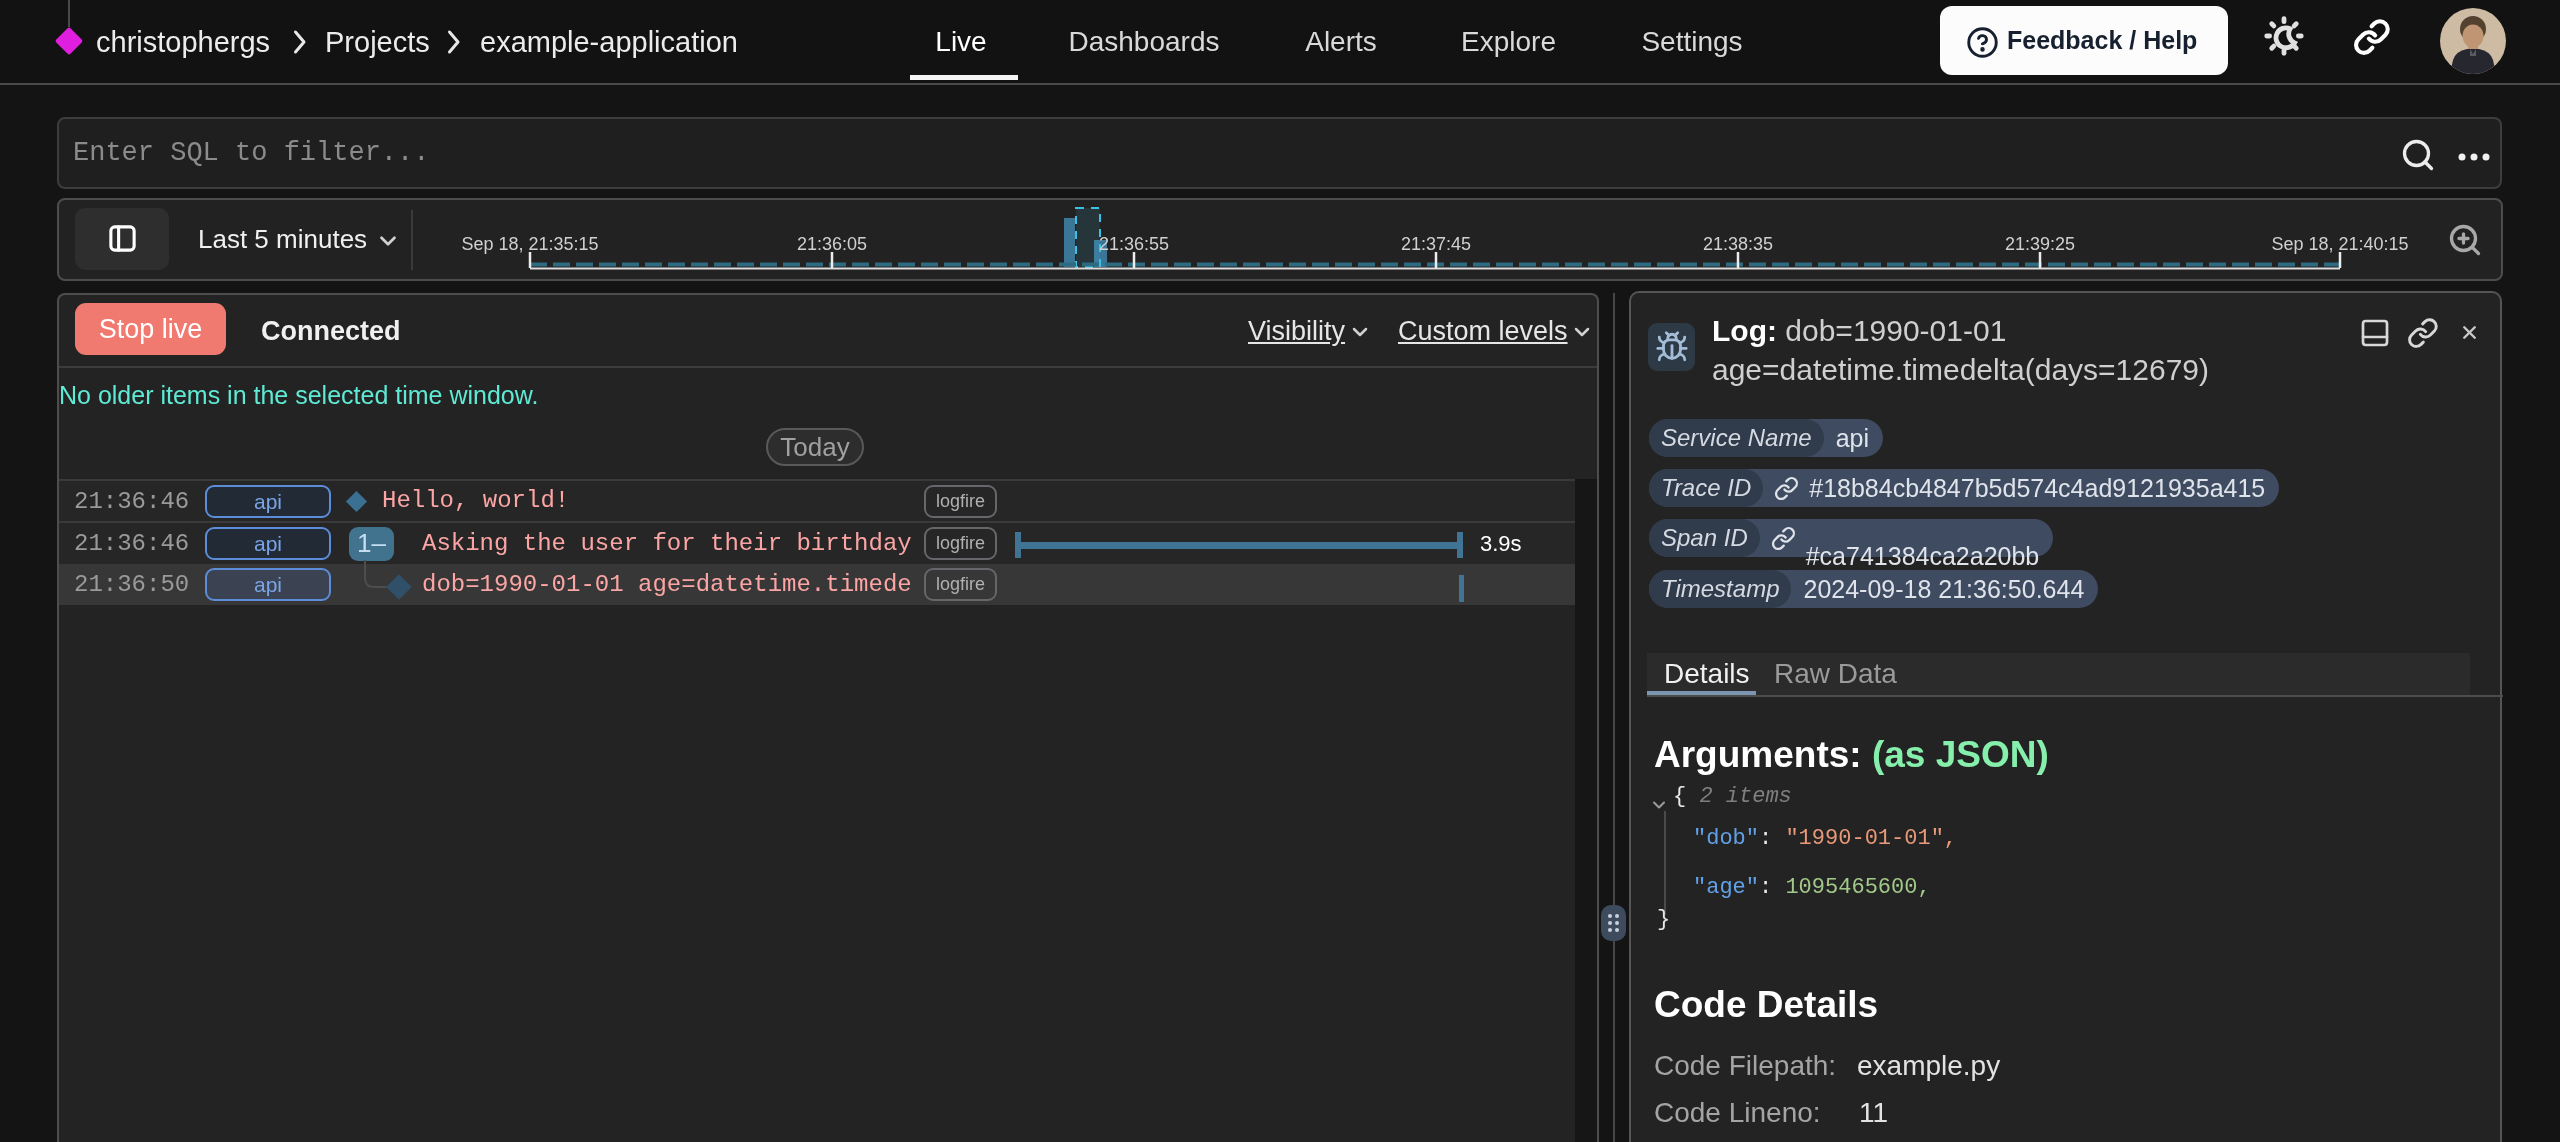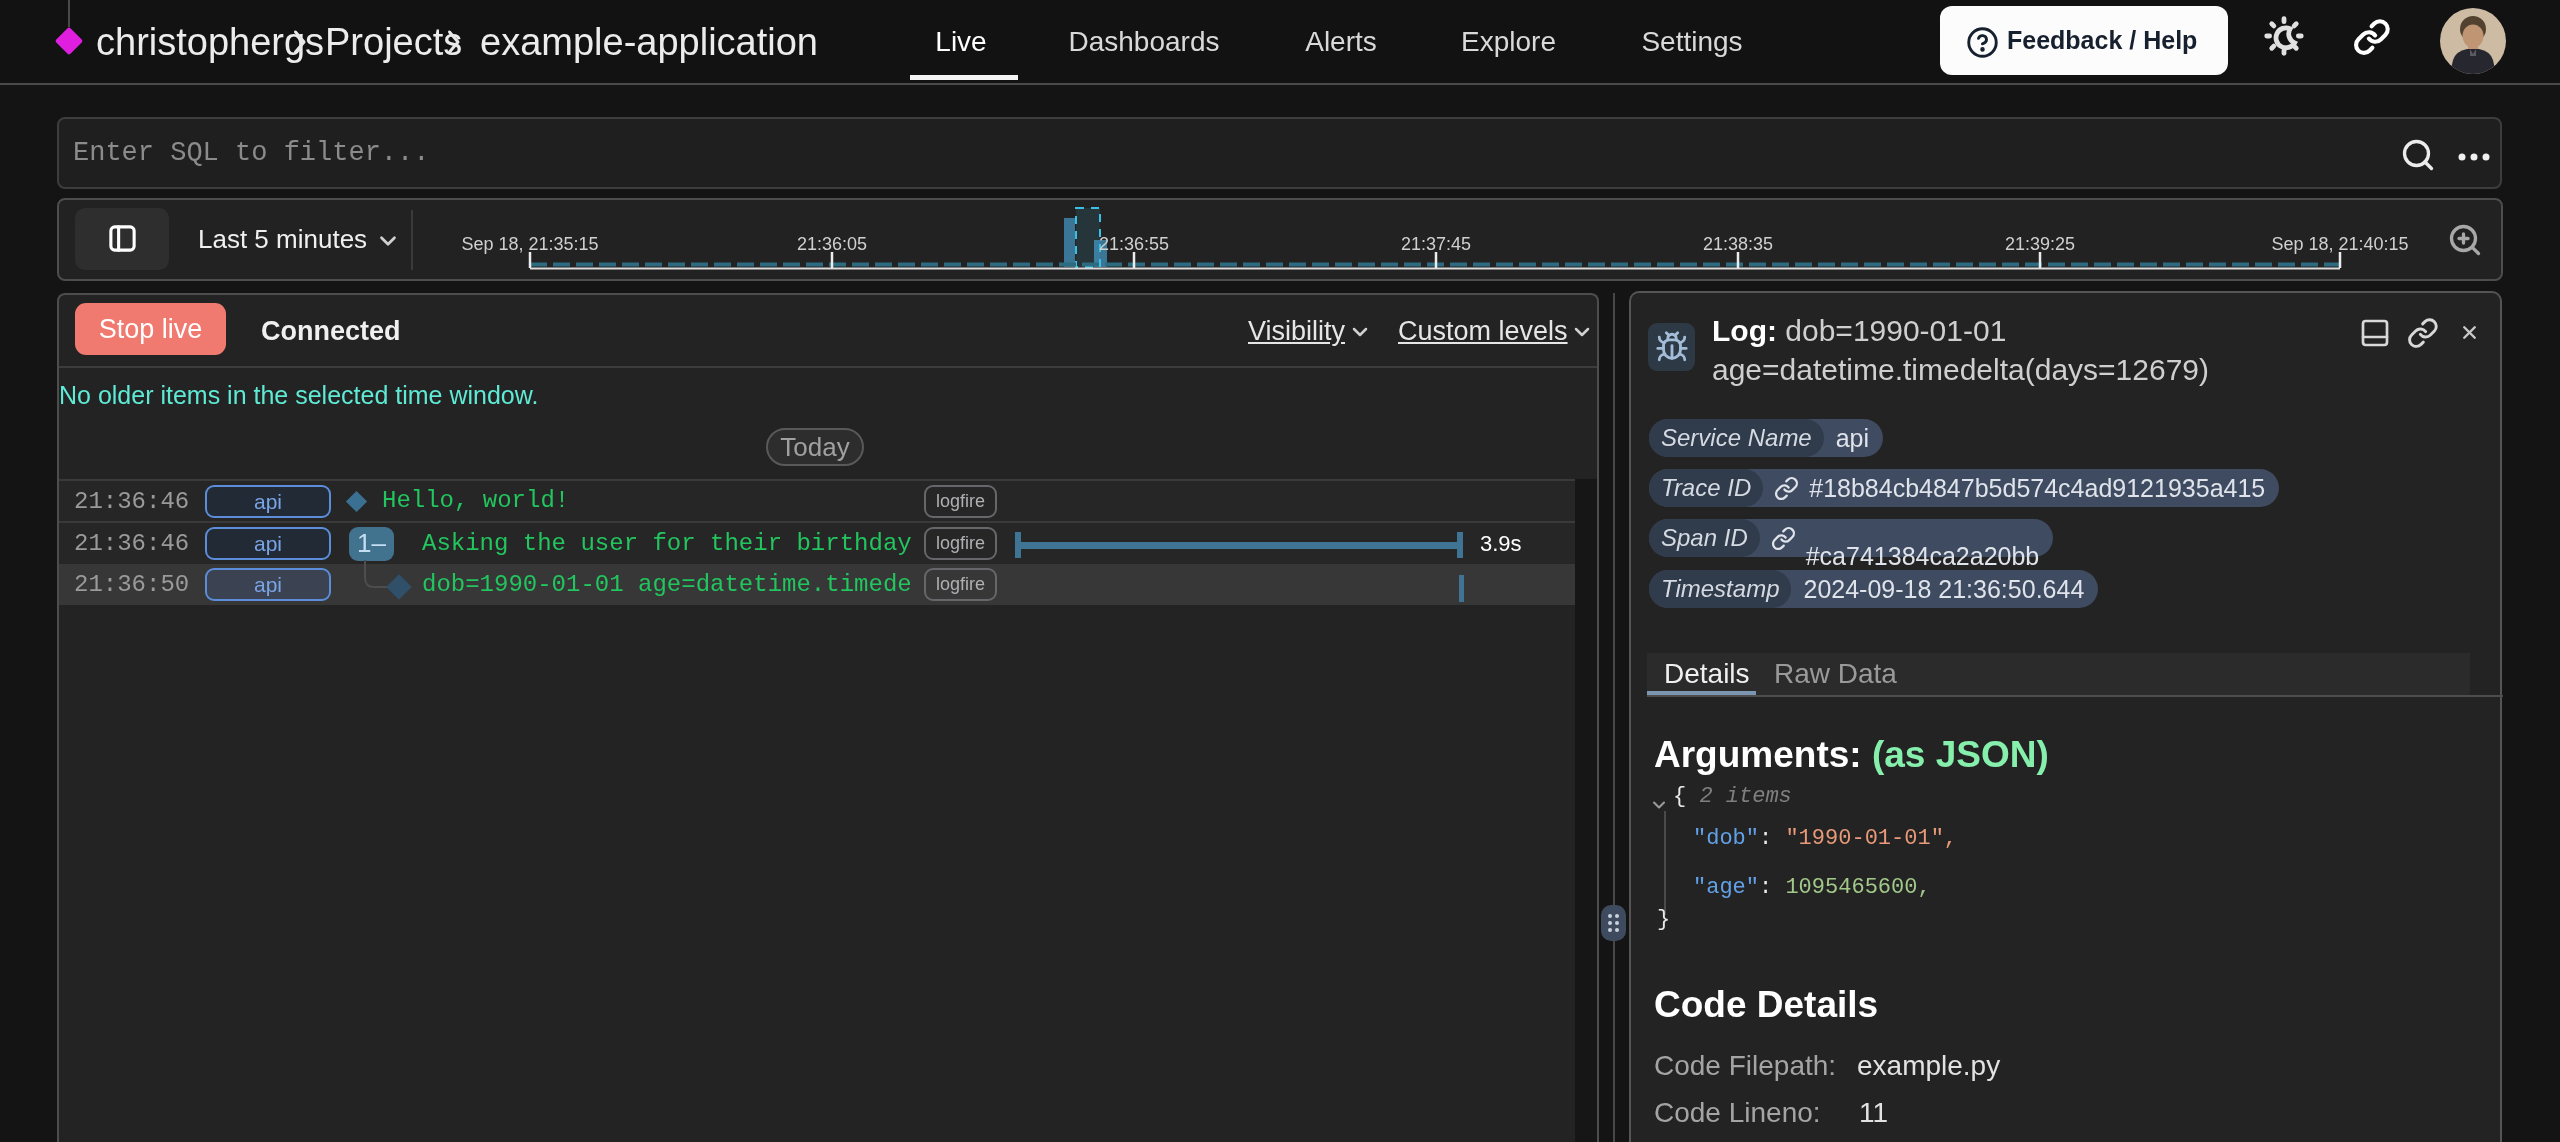--- a/index.html
+++ b/index.html
@@ -4,21 +4,21 @@
 <style>
   * { margin:0; padding:0; box-sizing:border-box; }
   html,body { width:2560px; height:1142px; background:#141414; overflow:hidden; }
   body { font-family:"Liberation Sans", sans-serif; }
   #app { position:relative; width:2560px; height:1142px; }
 
   
   #topbar { position:absolute; left:0; top:0; width:2560px; height:85px; background:#121212; border-bottom:2px solid #4a4a4a; }
   #logoline { position:absolute; left:68px; top:0; width:2px; height:27px; background:#4a4a4a; }
   #logodiamond { position:absolute; left:59px; top:31px; width:20px; height:20px; background:#df1edf; transform:rotate(45deg); border-radius:2px; }
-  .crumb { position:absolute; top:0; height:84px; line-height:84px; color:#ececec; font-size:38px; font-weight:500; }
+  .crumb { position:absolute; top:0; height:84px; line-height:84px; color:#ececec; font-size:29px; font-weight:500; }
   .nav { position:absolute; top:0; height:84px; line-height:84px; color:#d9d9d9; font-size:28px; font-weight:500; text-align:center; }
   #nav-live { color:#ffffff; }
   #live-underline { position:absolute; left:910px; top:75px; width:108px; height:5px; background:#f5f5f5; }
   #fbbtn { position:absolute; left:1940px; top:6px; width:288px; height:69px; background:#fcfcfc; border-radius:12px; white-space:nowrap; }
   #fbbtn span { position:absolute; left:67px; top:0; height:69px; line-height:69px; color:#17202e; font-size:25px; font-weight:700; }
 
   
   #filterbox { position:absolute; left:57px; top:117px; width:2445px; height:72px; background:#1f1f1f; border:2px solid #3d3d3d; border-radius:8px; }
   #filterbox .ph { position:absolute; left:14px; top:0; height:68px; line-height:68px; color:#8b8b8b; font-size:27px; font-family:"Liberation Mono",monospace; }
 
@@ -35,21 +35,21 @@
   #connected { position:absolute; left:202px; top:0; height:72px; line-height:72px; color:#f0f0f0; font-size:27px; font-weight:600; }
   .lp-h-right { position:absolute; top:0; height:72px; line-height:72px; color:#e6e6e6; font-size:27px; font-weight:500;text-decoration:underline; }
   #noolder { position:absolute; left:0; top:86px; width:1518px; text-align:left; color:#5eead4; font-size:25px; }
   #todaypill { position:absolute; left:707px; top:133px; width:98px; height:38px; background:#2d2d2d; border:2px solid #595959; border-radius:20px; color:#a0a0a0; font-size:26px; text-align:center; line-height:35px; }
 
   
   .lrow { position:absolute; left:0; width:1538px; height:42px; }
   .ts { position:absolute; left:15px; top:0; height:42px; line-height:42px; color:#9a9a9a; font-size:24px; font-family:"Liberation Mono",monospace; }
   .apitag { position:absolute; left:146px; top:4px; width:126px; height:33px; border:2px solid #5b8dd9; border-radius:9px; background:#222a36; color:#79a4e6; font-size:21px; text-align:center; line-height:29px; }
   .logfire { position:absolute; left:865px; top:4px; width:73px; height:33px; border:2px solid #66666b; border-radius:9px; color:#b0b0b3; font-size:18px; text-align:center; line-height:29px; }
-  .ltext { position:absolute; top:0; height:42px; line-height:42px; color:#22c55e; font-size:24px; font-family:"Liberation Mono",monospace; white-space:pre; }
+  .ltext { position:absolute; top:0; height:42px; line-height:42px; color:#fca5a5; font-size:24px; font-family:"Liberation Mono",monospace; white-space:pre; }
 
   
   #gutterline { position:absolute; left:1613px; top:293px; width:2px; height:849px; background:#474747; }
   #draghandle { position:absolute; left:1601px; top:905px; width:25px; height:36px; background:#3e4a5e; border-radius:10px; }
 
   
   #rightpanel { position:absolute; left:1629px; top:291px; width:873px; height:851px; background:#232323; border:2px solid #555555; border-bottom:none; border-radius:10px 10px 0 0; }
   #bugchip { position:absolute; left:17px; top:30px; width:47px; height:48px; background:#2d3945; border-radius:9px; }
   .title { position:absolute; left:81px; color:#cfcfcf; font-size:30px; }
   .chip { position:absolute; left:18px; height:38px; display:inline-flex; align-items:center; background:#3f4b61; border-radius:19px; color:#dfe3ea; font-size:25px; white-space:nowrap; padding-right:14px; }

